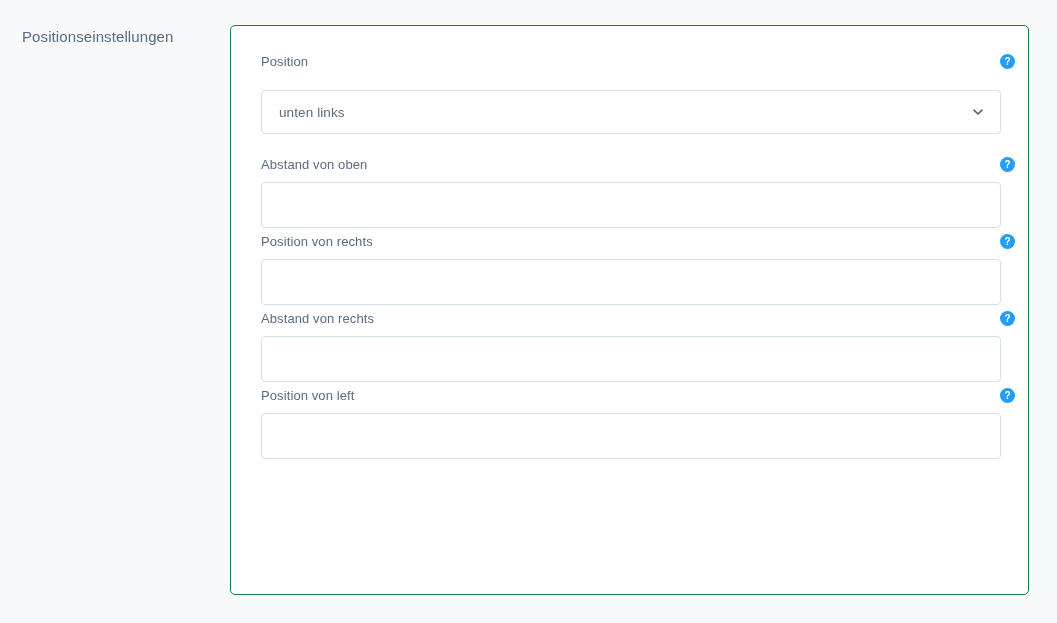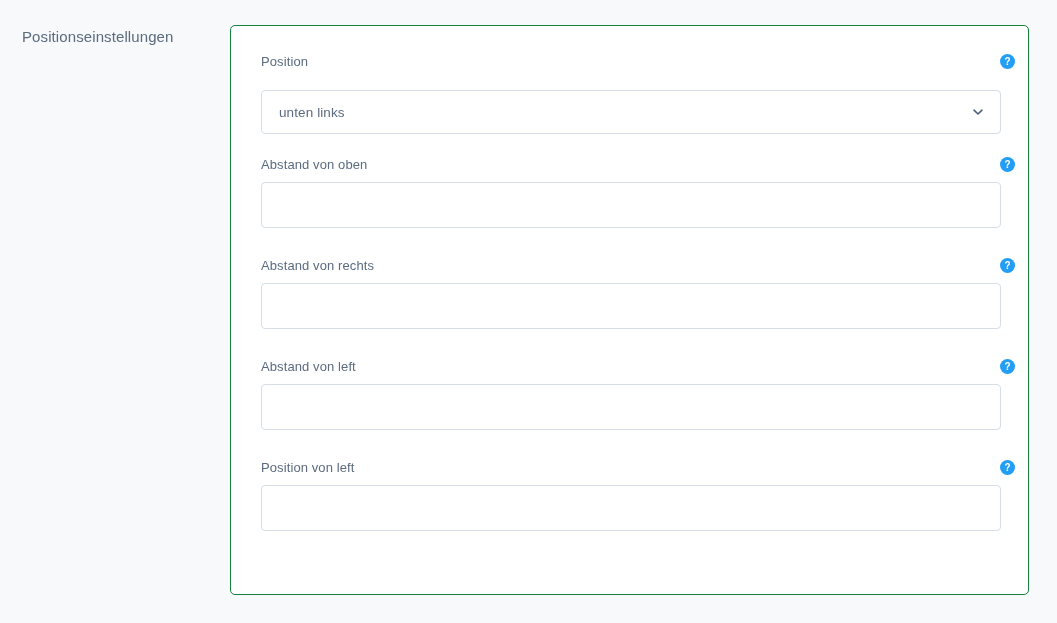--- a/index.html
+++ b/index.html
@@ -50,21 +50,21 @@
   .card-inner {
     position: absolute;
     left: 30px;
     top: 28px;
     width: 740px;
   }
 
   
   .field {
     position: relative;
-    margin-bottom: 30px;
+    margin-bottom: 6px;
   }
   .field:last-child {
     margin-bottom: 0;
   }
 
   .field-label {
     display: block;
     font-size: 13px;
     line-height: 16px;
     color: #5b6b80;
@@ -183,29 +183,29 @@
 
       <div class="field">
         <label class="field-label">Abstand von oben</label>
         <div class="help-icon">
           <span>?</span>
         </div>
         <input class="text-input" type="text" placeholder="" style="">
       </div>
 
       <div class="field">
+        <label class="field-label">Position von rechts</label>
+        <div class="help-icon">
+          <span>?</span>
+        </div>
+        <input class="text-input" type="text" placeholder="" style="">
+      </div>
+
+      <div class="field">
         <label class="field-label">Abstand von rechts</label>
-        <div class="help-icon">
-          <span>?</span>
-        </div>
-        <input class="text-input" type="text" placeholder="" style="">
-      </div>
-
-      <div class="field">
-        <label class="field-label">Abstand von left</label>
         <div class="help-icon">
           <span>?</span>
         </div>
         <input class="text-input" type="text" placeholder="" style="">
       </div>
 
       <div class="field">
         <label class="field-label">Position von left</label>
         <div class="help-icon">
           <span>?</span>

